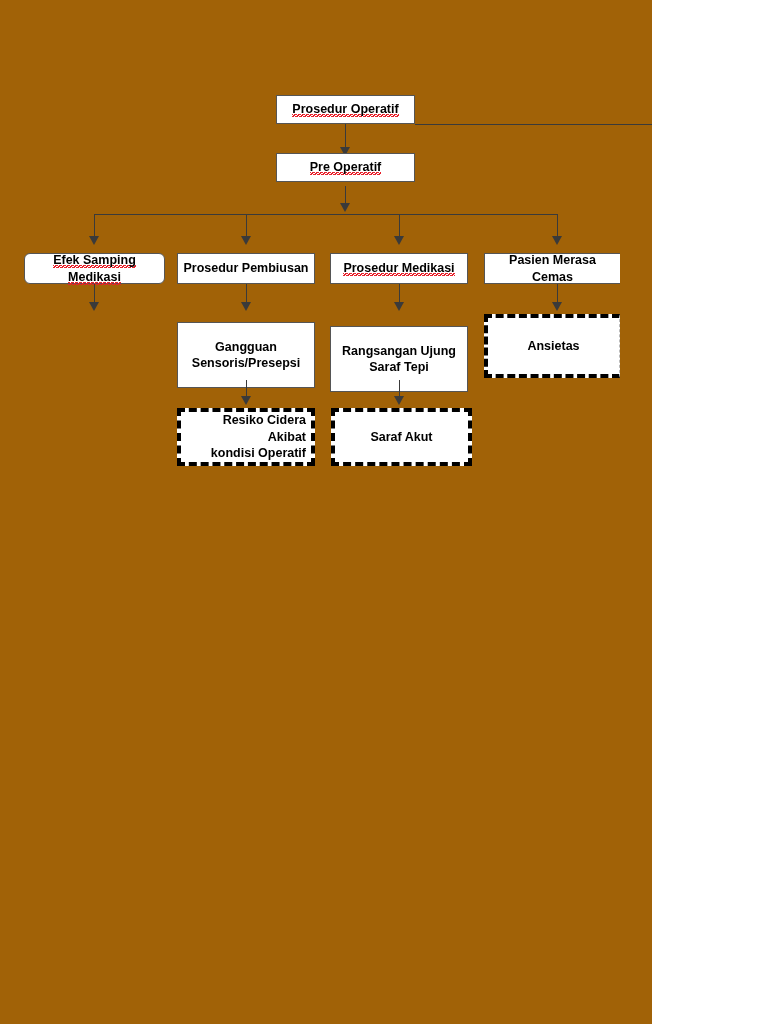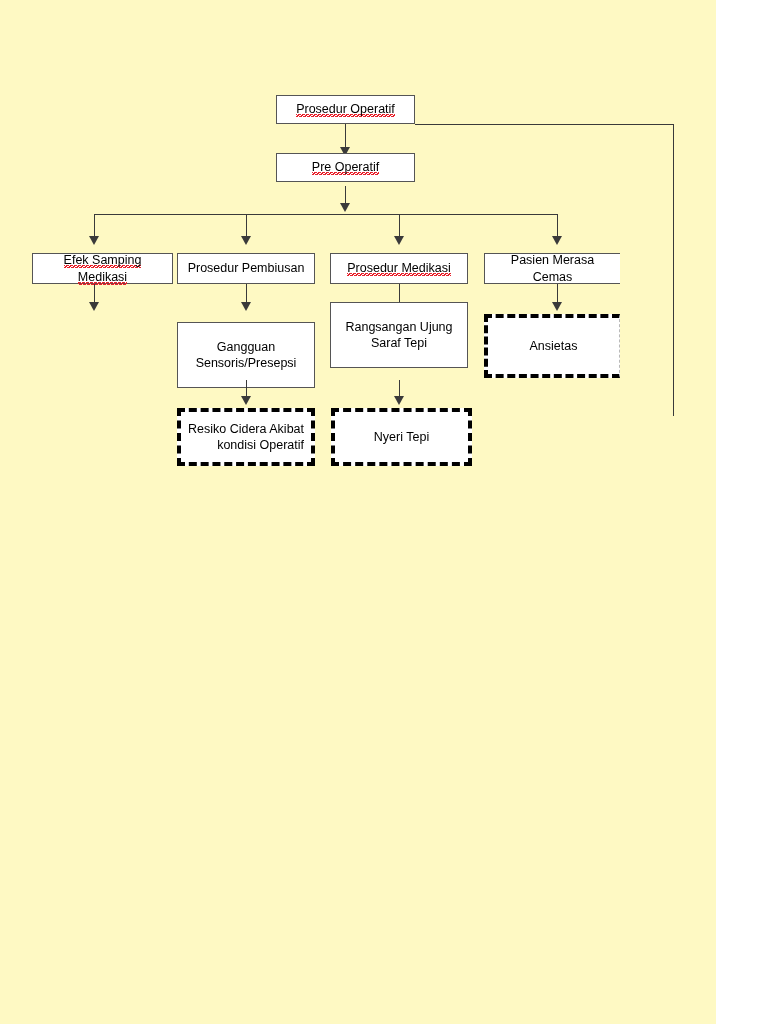--- a/index.html
+++ b/index.html
@@ -6,24 +6,25 @@
     margin: 0;
     padding: 0;
     background: #ffffff;
   }
   body {
     font-family: "Liberation Sans", sans-serif;
     color: #000000;
   }
   #canvas {
     position: relative;
-    width: 716px;
+    width: 652px;
     height: 1024px;
-    background: #fef9c3;
+    background: #a16207;
     overflow: hidden;
+    font-weight: bold;
   }
   
   .node {
     position: absolute;
     box-sizing: border-box;
     display: flex;
     align-items: center;
     justify-content: center;
     text-align: center;
     background: #ffffff;
@@ -112,21 +113,21 @@
 
   <div class="line vline" style="left:246px; top:214px; height:26px;"></div>
   <div class="arrowhead" style="left:241px; top:236px;"></div>
 
   <div class="line vline" style="left:399px; top:214px; height:26px;"></div>
   <div class="arrowhead" style="left:394px; top:236px;"></div>
 
   <div class="line vline" style="left:557px; top:214px; height:26px;"></div>
   <div class="arrowhead" style="left:552px; top:236px;"></div>
 
-  <div class="node node-solid" style="left:32px; top:253px; width:141px; height:31px;">
+  <div class="node node-solid" style="left:24px; top:253px; width:141px; height:31px;border-radius:6px;">
     <span class="node-label t-hdr"><span class="sq">Efek Samping Medikasi</span></span>
   </div>
 
   <div class="node node-solid" style="left:177px; top:253px; width:138px; height:31px;">
     <span class="node-label t-hdr">Prosedur Pembiusan</span>
   </div>
 
   <div class="node node-solid" style="left:330px; top:253px; width:138px; height:31px;">
     <span class="node-label t-hdr"><span class="sq">Prosedur Medikasi</span></span>
   </div>
@@ -146,37 +147,37 @@
 
   <div class="line vline" style="left:557px; top:284px; height:22px;"></div>
   <div class="arrowhead" style="left:552px; top:302px;"></div>
 
 
   <div class="node node-solid" style="left:177px; top:314px; width:138px; height:66px;margin-top:8px;">
     <span class="node-label t-body">Gangguan
 Sensoris/Presepsi</span>
   </div>
 
-  <div class="node node-solid" style="left:330px; top:302px; width:138px; height:66px;">
+  <div class="node node-solid" style="left:330px; top:326px; width:138px; height:66px;">
     <span class="node-label t-body">Rangsangan Ujung
 Saraf Tepi</span>
   </div>
 
   <div class="node node-dashed thin-right-edge" style="left:484px; top:314px; width:136px; height:64px;">
     <span class="node-label t-body">Ansietas</span>
   </div>
 
   <div class="line vline" style="left:246px; top:380px; height:20px;"></div>
   <div class="arrowhead" style="left:241px; top:396px;"></div>
 
   <div class="line vline" style="left:399px; top:380px; height:20px;"></div>
   <div class="arrowhead" style="left:394px; top:396px;"></div>
 
   <div class="node node-dashed" style="left:177px; top:408px; width:138px; height:58px;text-align:right;">
     <span class="node-label t-body">Resiko Cidera Akibat
 kondisi Operatif</span>
   </div>
 
   <div class="node node-dashed" style="left:331px; top:408px; width:141px; height:58px;">
-    <span class="node-label t-body">Nyeri Tepi</span>
+    <span class="node-label t-body">Saraf Akut</span>
   </div>
 
 </div>
 
 </body></html>

